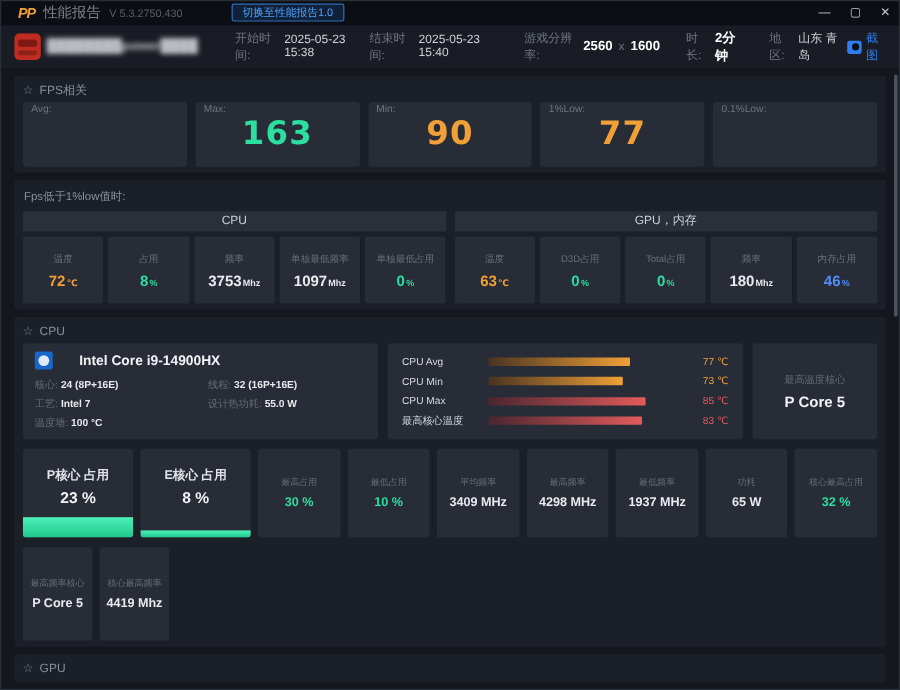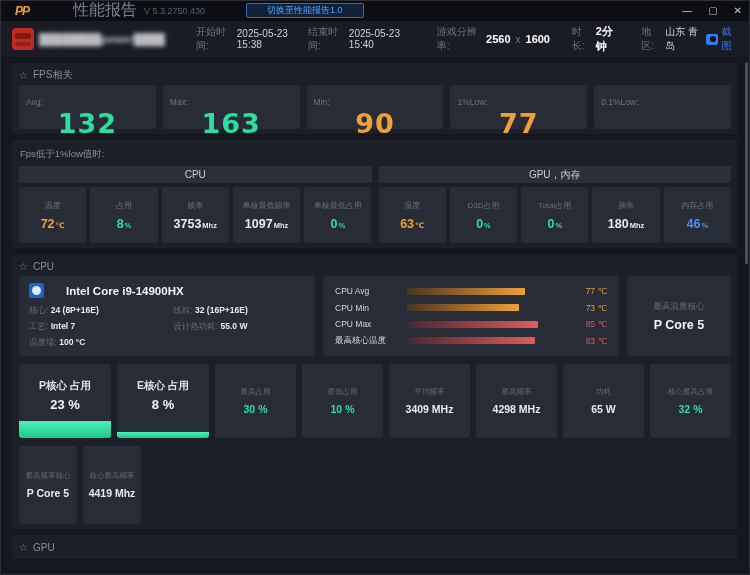--- a/index.html
+++ b/index.html
@@ -7,24 +7,24 @@
     font-family:"Liberation Sans","DejaVu Sans",sans-serif;color:#e8eaed;box-sizing:border-box;}
   *,*:before,*:after{box-sizing:border-box;}
 
   
   .titlebar{height:21px;background:#0c0e13;display:flex;align-items:center;padding:0 8px;gap:7px;position:relative;}
   .titlebar-art{position:absolute;left:280px;right:0;top:0;height:21px;
     background:linear-gradient(90deg,#14171d 0%,#585b61 18%,#93969b 38%,#6f7277 55%,#8b8e93 70%,#3c3f46 92%,#26292f 100%);
     opacity:.85;}
   .titlebar>*{position:relative;z-index:2;}
   .logo-pp{color:#f0a036;font-style:italic;font-weight:bold;font-size:12px;letter-spacing:-1px;}
-  .app-title{color:#7d828c;font-size:16px;margin-left:37px;}
+  .app-title{color:#7d828c;font-size:12px;}
   .version{color:#596069;font-size:9px;}
   .switch-btn{margin-left:34px;border:1px solid #2f6fba;color:#4da3ff;font-size:9px;line-height:13px;
-    padding:0 20px;background:rgba(30,70,130,.35);border-radius:2px;cursor:pointer;}
+    padding:0 8px;background:rgba(30,70,130,.35);border-radius:2px;cursor:pointer;}
   .win-controls{margin-left:auto;display:flex;gap:16px;color:#c7cbd1;font-size:10px;align-items:center;}
   .win-controls span{cursor:pointer;line-height:10px;}
 
   
   .header{height:37px;background:#191c24;display:flex;align-items:center;padding:0 12px;font-size:10px;gap:5px;border-bottom:1px solid #10131a;}
   .game-logo{width:22px;height:22px;border-radius:4px;background:#c02d20;position:relative;flex:0 0 22px;overflow:hidden;}
   .game-logo:before{content:"";position:absolute;left:3px;right:3px;top:5px;height:6px;background:#7e1a12;border-radius:2px;}
   .game-logo:after{content:"";position:absolute;left:3px;right:3px;bottom:4px;height:4px;background:#8d2218;border-radius:2px;}
   .blurred{filter:blur(2px);opacity:.85;}
   .game-title{color:#d8dade;font-weight:bold;font-size:11px;margin-right:26px;}
@@ -37,21 +37,21 @@
   .cam-icon:before{content:"";position:absolute;left:4px;top:2px;width:6px;height:6px;border-radius:50%;background:#0c0e13;}
 
   
   .content{padding:5px 12px 0 12px;display:flex;flex-direction:column;gap:6px;}
   .panel{background:#1b1f28;border-radius:2px;padding:5px 7px;}
   .panel-title{display:flex;gap:5px;align-items:center;height:14px;color:#8a8f98;font-size:10px;}
   .star{color:#80858e;font-size:10px;}
 
   
   .fps-row{display:flex;gap:7px;margin-top:3px;}
-  .fps-card{flex:1;height:44px;background:#272c36;border-radius:3px;padding:12px 7px;}
+  .fps-card{flex:1;height:54px;background:#272c36;border-radius:3px;padding:0 7px;}
   .fps-label{font-size:8.5px;color:#6f7580;}
   .fps-value{text-align:center;font-size:27px;font-weight:bold;margin-top:1px;letter-spacing:1px;
     font-family:"DejaVu Sans","Liberation Sans",sans-serif;}
 
   
   .low-label{color:#8a8f98;font-size:9.5px;margin:3px 0 5px 1px;}
   .tables{display:flex;gap:7px;}
   .tgroup{flex:1;}
   .thead{background:#2a2f3a;height:17px;line-height:17px;text-align:center;font-size:10px;color:#ccd0d6;margin-bottom:4px;border-radius:1px;}
   .tcells{display:flex;gap:4px;}
@@ -147,21 +147,20 @@
   <div class="content">
 
     <div class="panel">
       <div class="panel-title">
         <span class="star">☆</span>
         <span>FPS相关</span>
       </div>
       <div class="fps-row">
         <div class="fps-card">
           <div class="fps-label">Avg:</div>
-          <div class="fps-value" style="color: rgb(43, 223, 159);">132</div>
         </div>
         <div class="fps-card">
           <div class="fps-label">Max:</div>
           <div class="fps-value" style="color: rgb(43, 223, 159);">163</div>
         </div>
         <div class="fps-card">
           <div class="fps-label">Min:</div>
           <div class="fps-value" style="color: rgb(240, 160, 54);">90</div>
         </div>
         <div class="fps-card">
@@ -309,20 +308,24 @@
         </div>
         <div class="stat-card">
           <div class="stat-label">平均频率</div>
             <div class="stat-value" style="color: rgb(232, 234, 237);">3409 MHz</div>
         </div>
         <div class="stat-card">
           <div class="stat-label">最高频率</div>
             <div class="stat-value" style="color: rgb(232, 234, 237);">4298 MHz</div>
         </div>
         <div class="stat-card">
+          <div class="stat-label">最低频率</div>
+            <div class="stat-value" style="color: rgb(232, 234, 237);">1937 MHz</div>
+        </div>
+        <div class="stat-card">
           <div class="stat-label">功耗</div>
             <div class="stat-value" style="color: rgb(232, 234, 237);">65 W</div>
         </div>
         <div class="stat-card">
           <div class="stat-label">核心最高占用</div>
             <div class="stat-value" style="color: rgb(43, 223, 159);">32 %</div>
         </div>
       </div>
 
       <div class="stats-row2">

